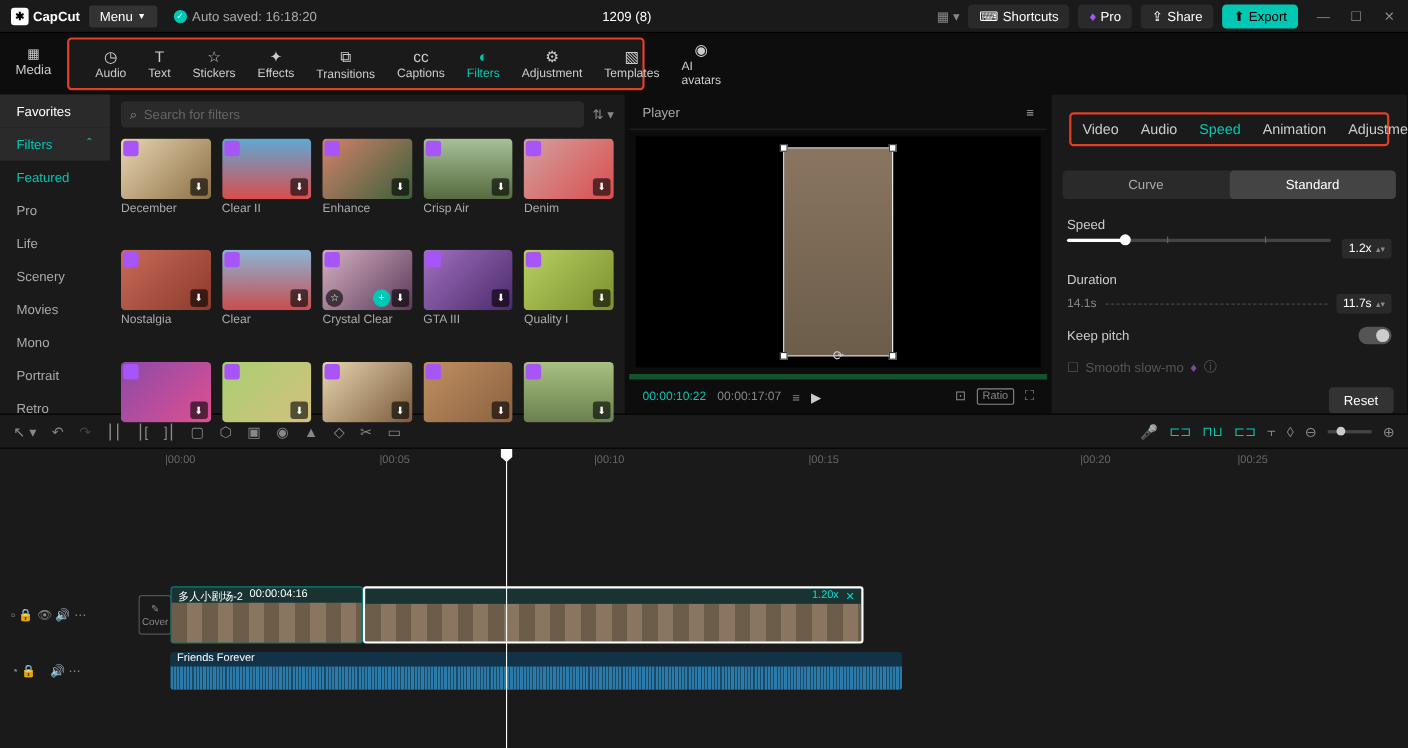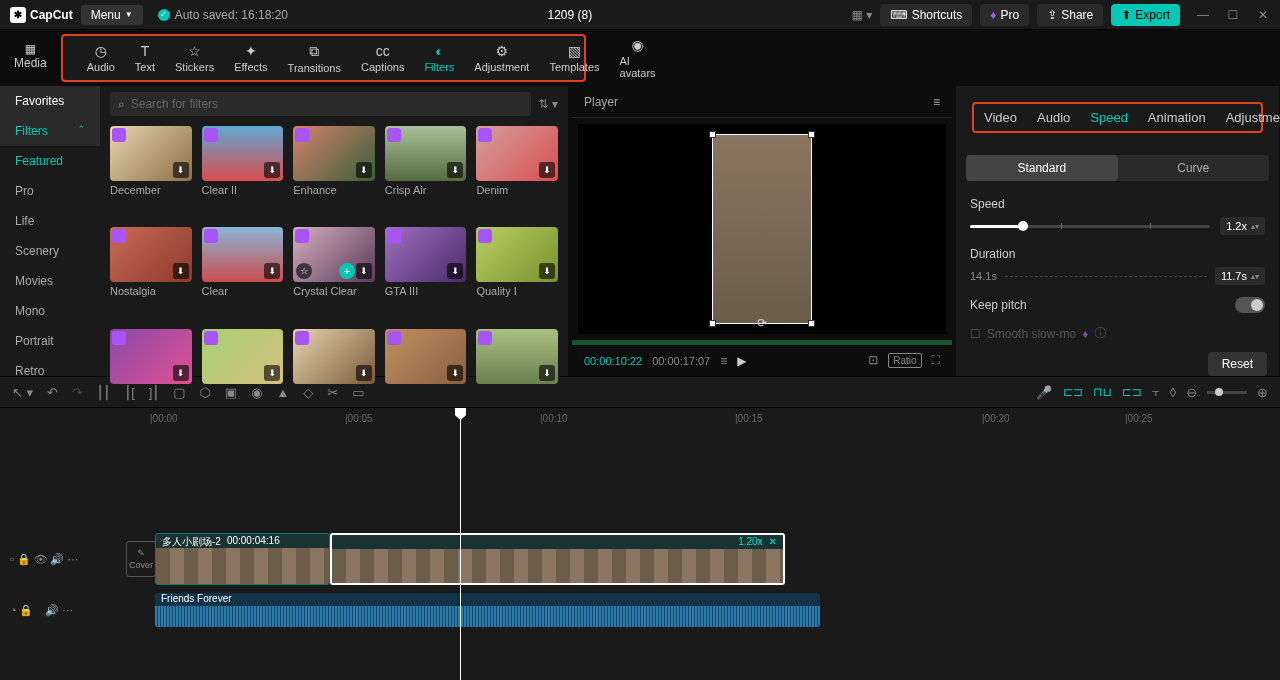--- a/index.html
+++ b/index.html
@@ -55,21 +55,21 @@
 .right-panel{width:323px;background:#1a1a1a;display:flex;flex-direction:column}
 .rp-tabs{height:36px;display:flex;align-items:center;border:2px solid #e04028;border-radius:4px;margin:16px}
 .rp-tab{padding:6px 10px;cursor:pointer;color:#ccc;font-size:13px}
 .rp-tab.active{color:#00c8b4}
 .subtabs{display:flex;background:#2a2a2a;border-radius:4px;margin:6px 10px}
 .subtab{flex:1;text-align:center;padding:6px;cursor:pointer;color:#aaa;border-radius:4px}
 .subtab.active{background:#444;color:#fff}
 .rp-body{padding:10px 14px;display:flex;flex-direction:column;gap:12px}
 .rp-row{display:flex;flex-direction:column;gap:6px}
 .rp-label{color:#ccc;font-size:12px}
-.slider-row{display:flex;align-items:center;gap:10px}
+.slider-row{display:flex;align-items:flex-start;gap:10px}
 .slider{flex:1;height:3px;background:#444;position:relative;border-radius:2px}
 .slider-fill{position:absolute;left:0;height:100%;background:#fff;border-radius:2px}
 .slider-thumb{position:absolute;width:10px;height:10px;background:#fff;border-radius:50%;top:-4px;transform:translateX(-50%)}
 .slider-tick{position:absolute;width:1px;height:6px;background:#666;top:-2px}
 .val-box{background:#2a2a2a;padding:3px 6px;border-radius:3px;color:#fff;font-size:11px;display:flex;align-items:center;gap:4px}
 .dur-row{display:flex;justify-content:space-between;align-items:center;color:#888;font-size:11px}
 .toggle{width:30px;height:16px;background:#555;border-radius:8px;position:relative;cursor:pointer}
 .toggle::after{content:'';position:absolute;width:12px;height:12px;background:#ccc;border-radius:50%;top:2px;right:2px}
 .disabled-row{color:#555;font-size:12px;display:flex;align-items:center;gap:6px}
 .reset-btn{margin:auto 12px 24px auto;background:#333;padding:5px 14px;border-radius:4px;cursor:pointer;color:#fff}
@@ -358,22 +358,22 @@
 
   <div class="right-panel">
     <div class="rp-tabs" id="rp-tabs">
         <div class="rp-tab">Video</div>
         <div class="rp-tab">Audio</div>
         <div class="rp-tab active">Speed</div>
         <div class="rp-tab">Animation</div>
         <div class="rp-tab">Adjustment</div>
       </div>
     <div class="subtabs">
+      <div class="subtab">Curve</div>
       <div class="subtab active">Standard</div>
-      <div class="subtab">Curve</div>
     </div>
     <div class="rp-body">
       <div class="rp-row">
         <div class="rp-label">Speed</div>
         <div class="slider-row">
           <div class="slider">
             <div class="slider-fill" style="width:22%"></div>
             <div class="slider-thumb" style="left:22%"></div>
             <div class="slider-tick" style="left:38%"></div>
             <div class="slider-tick" style="left:75%"></div>

